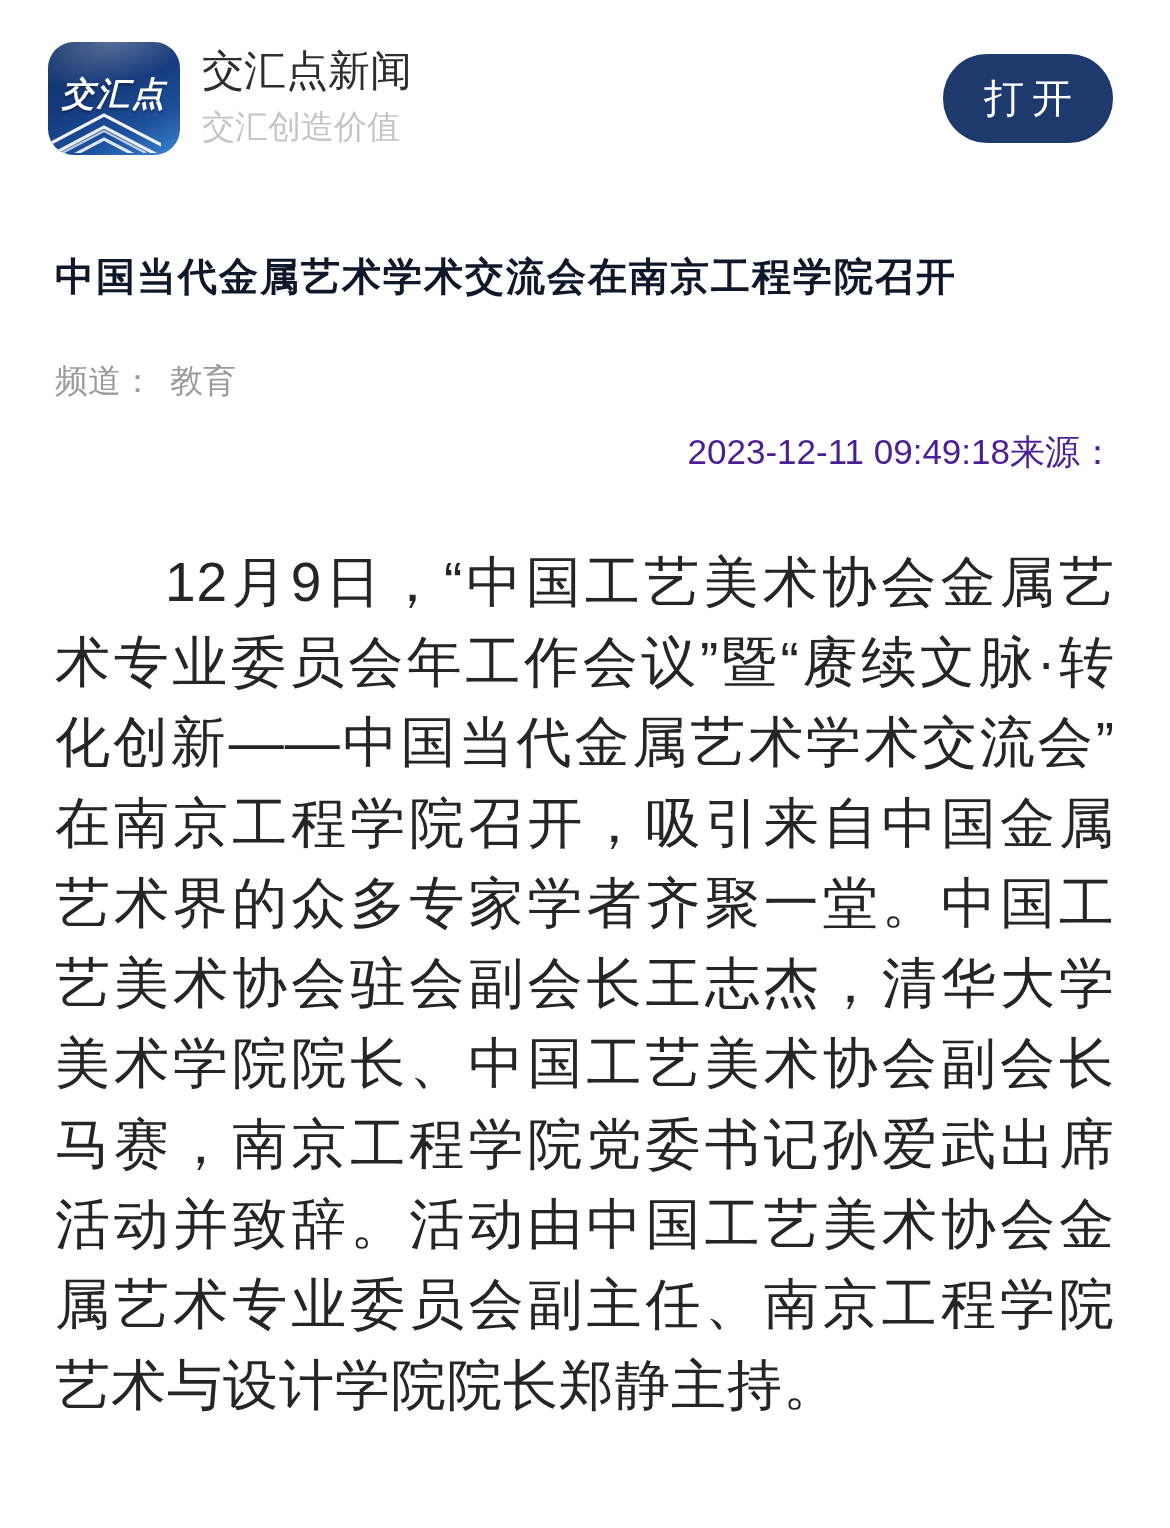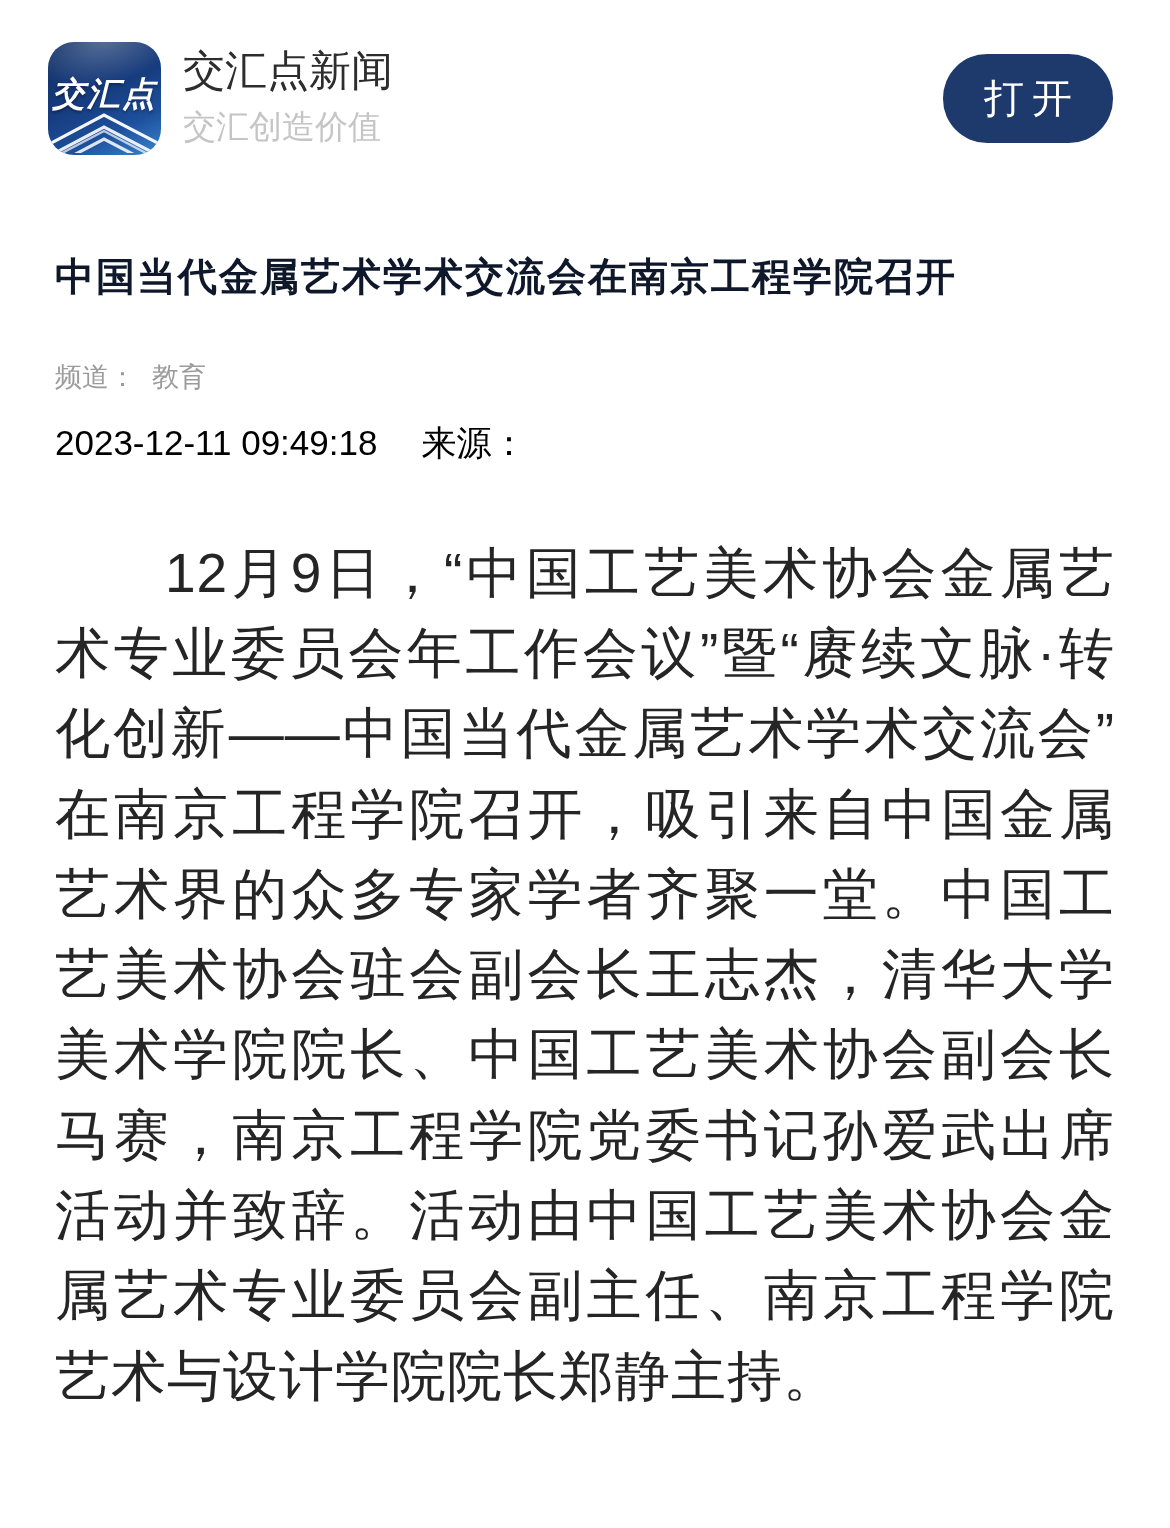--- a/index.html
+++ b/index.html
@@ -17,21 +17,21 @@
   }
 
   
   .app-banner {
     display: flex;
     align-items: center;
     padding: 42px 57px 0 48px;
   }
   .app-logo {
     position: relative;
-    width: 113px;
+    width: 132px;
     height: 113px;
     border-radius: 26px;
     flex: 0 0 auto;
     overflow: hidden;
     background: linear-gradient(155deg, #0f2f66 0%, #163a7c 42%, #1d4f9b 72%, #3a85cf 100%);
   }
   .app-logo .gloss {
     position: absolute;
     top: -46%;
     left: -25%;
@@ -98,32 +98,31 @@
   .article-title {
     margin-top: 92px;
     font-size: 39px;
     font-weight: bold;
     color: #0f172a;
     line-height: 1.53;
     letter-spacing: 2px;
   }
   .meta-channel {
     margin-top: 52px;
-    font-size: 27px;
+    font-size: 33px;
     color: #9b9b9b;
   }
   .meta-channel .channel-value { margin-left: 16px; }
   .meta-date-row {
     margin-top: 25px;
     display: flex;
-    justify-content: flex-start;
+    justify-content: flex-end;
     align-items: baseline;
     font-size: 35px;
-    color: #000000;
-    gap: 44px;
+    color: #4c1d95;
   }
   .article-body {
     margin-top: 66px;
     font-size: 55px;
     color: #252525;
     line-height: 1.46;
     text-align: justify;
     text-indent: 2em;
     letter-spacing: 1px;
   }

